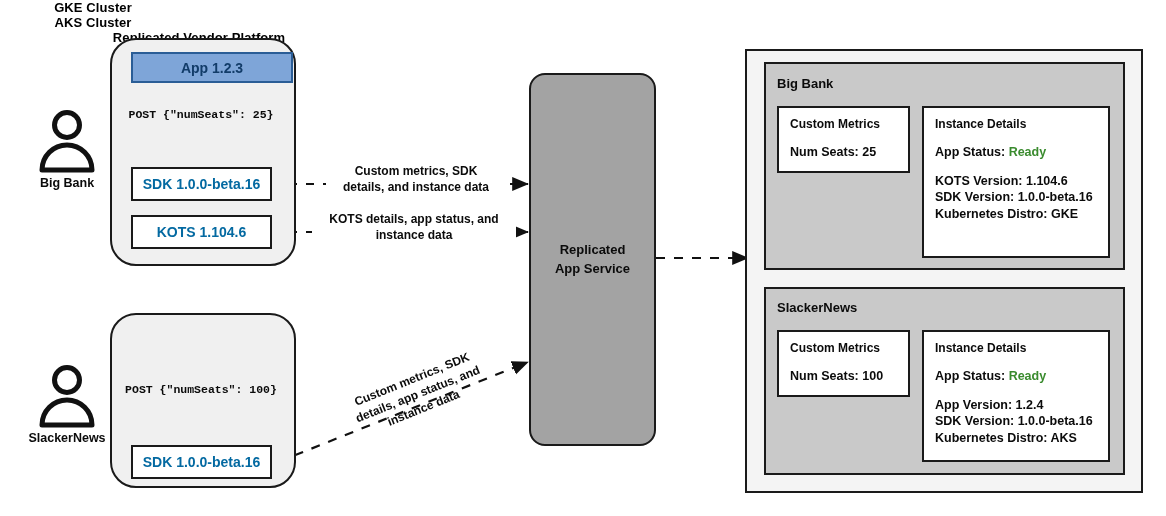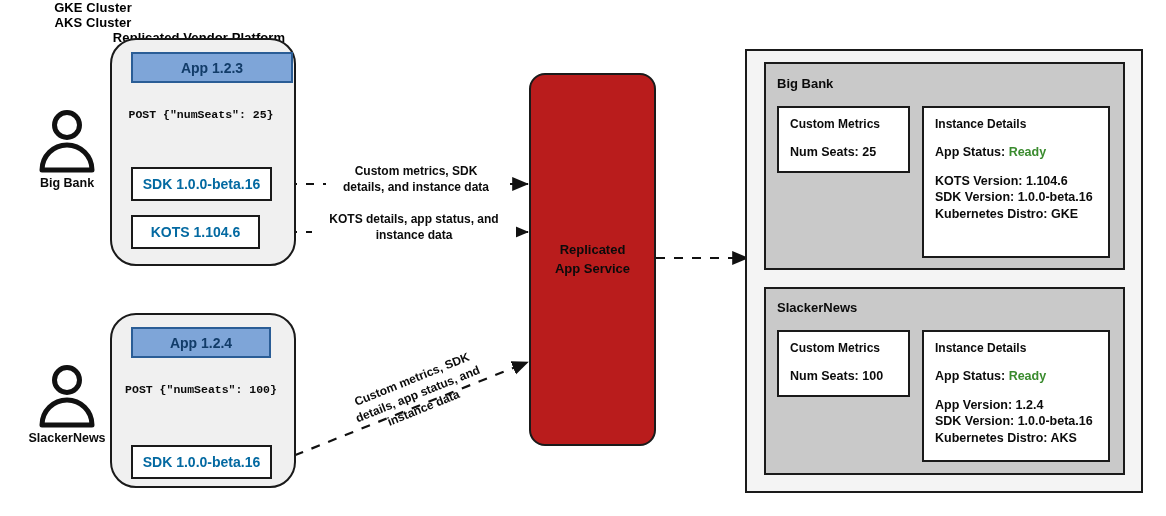--- a/index.html
+++ b/index.html
@@ -77,21 +77,21 @@
     font-weight: bold;
     color: #0b0b0b;
     white-space: nowrap;
     text-align: center;
   }
 
   
   .service-box {
     position: absolute;
     box-sizing: border-box;
-    background: #b91c1c;
+    background: #a3a3a3;
     border: 2px solid #1a1a1a;
     border-radius: 16px;
     display: flex;
     align-items: center;
     justify-content: center;
     text-align: center;
     font-size: 13px;
     font-weight: bold;
     color: #0b0b0b;
     line-height: 1.45;
@@ -215,27 +215,26 @@
   <div class="section-title" style="left:110px; top:7px; width:186px;">GKE Cluster</div>
 
   <div class="cluster" style="left:110px; top:38px; width:186px; height:228px;"></div>
 
   <div class="node app" style="left:131px; top:52px; width:162px; height:31px;">App 1.2.3</div>
 
   <div class="mono-label" style="left:116px; top:108px; width:170px;">POST {"numSeats": 25}</div>
 
   <div class="node" style="left:131px; top:167px; width:141px; height:34px;">SDK 1.0.0-beta.16</div>
 
-  <div class="node" style="left:131px; top:215px; width:129px; height:34px;">KOTS 1.104.6</div>
+  <div class="node" style="left:131px; top:215px; width:141px; height:34px;">KOTS 1.104.6</div>
 
   <div class="section-title" style="left:110px; top:286px; width:186px;">AKS Cluster</div>
 
   <div class="cluster" style="left:110px; top:313px; width:186px; height:175px;"></div>
 
-  <div class="node app" style="left:131px; top:327px; width:140px; height:31px;">App 1.2.4</div>
 
   <div class="mono-label" style="left:112px; top:383px; width:178px;">POST {"numSeats": 100}</div>
 
   <div class="node" style="left:131px; top:445px; width:141px; height:34px;">SDK 1.0.0-beta.16</div>
 
   <div class="edge-label" style="left:326px; top:163px; width:172px;">
     <div>Custom metrics, SDK</div>
     <div>details, and instance data</div>
   </div>
 

